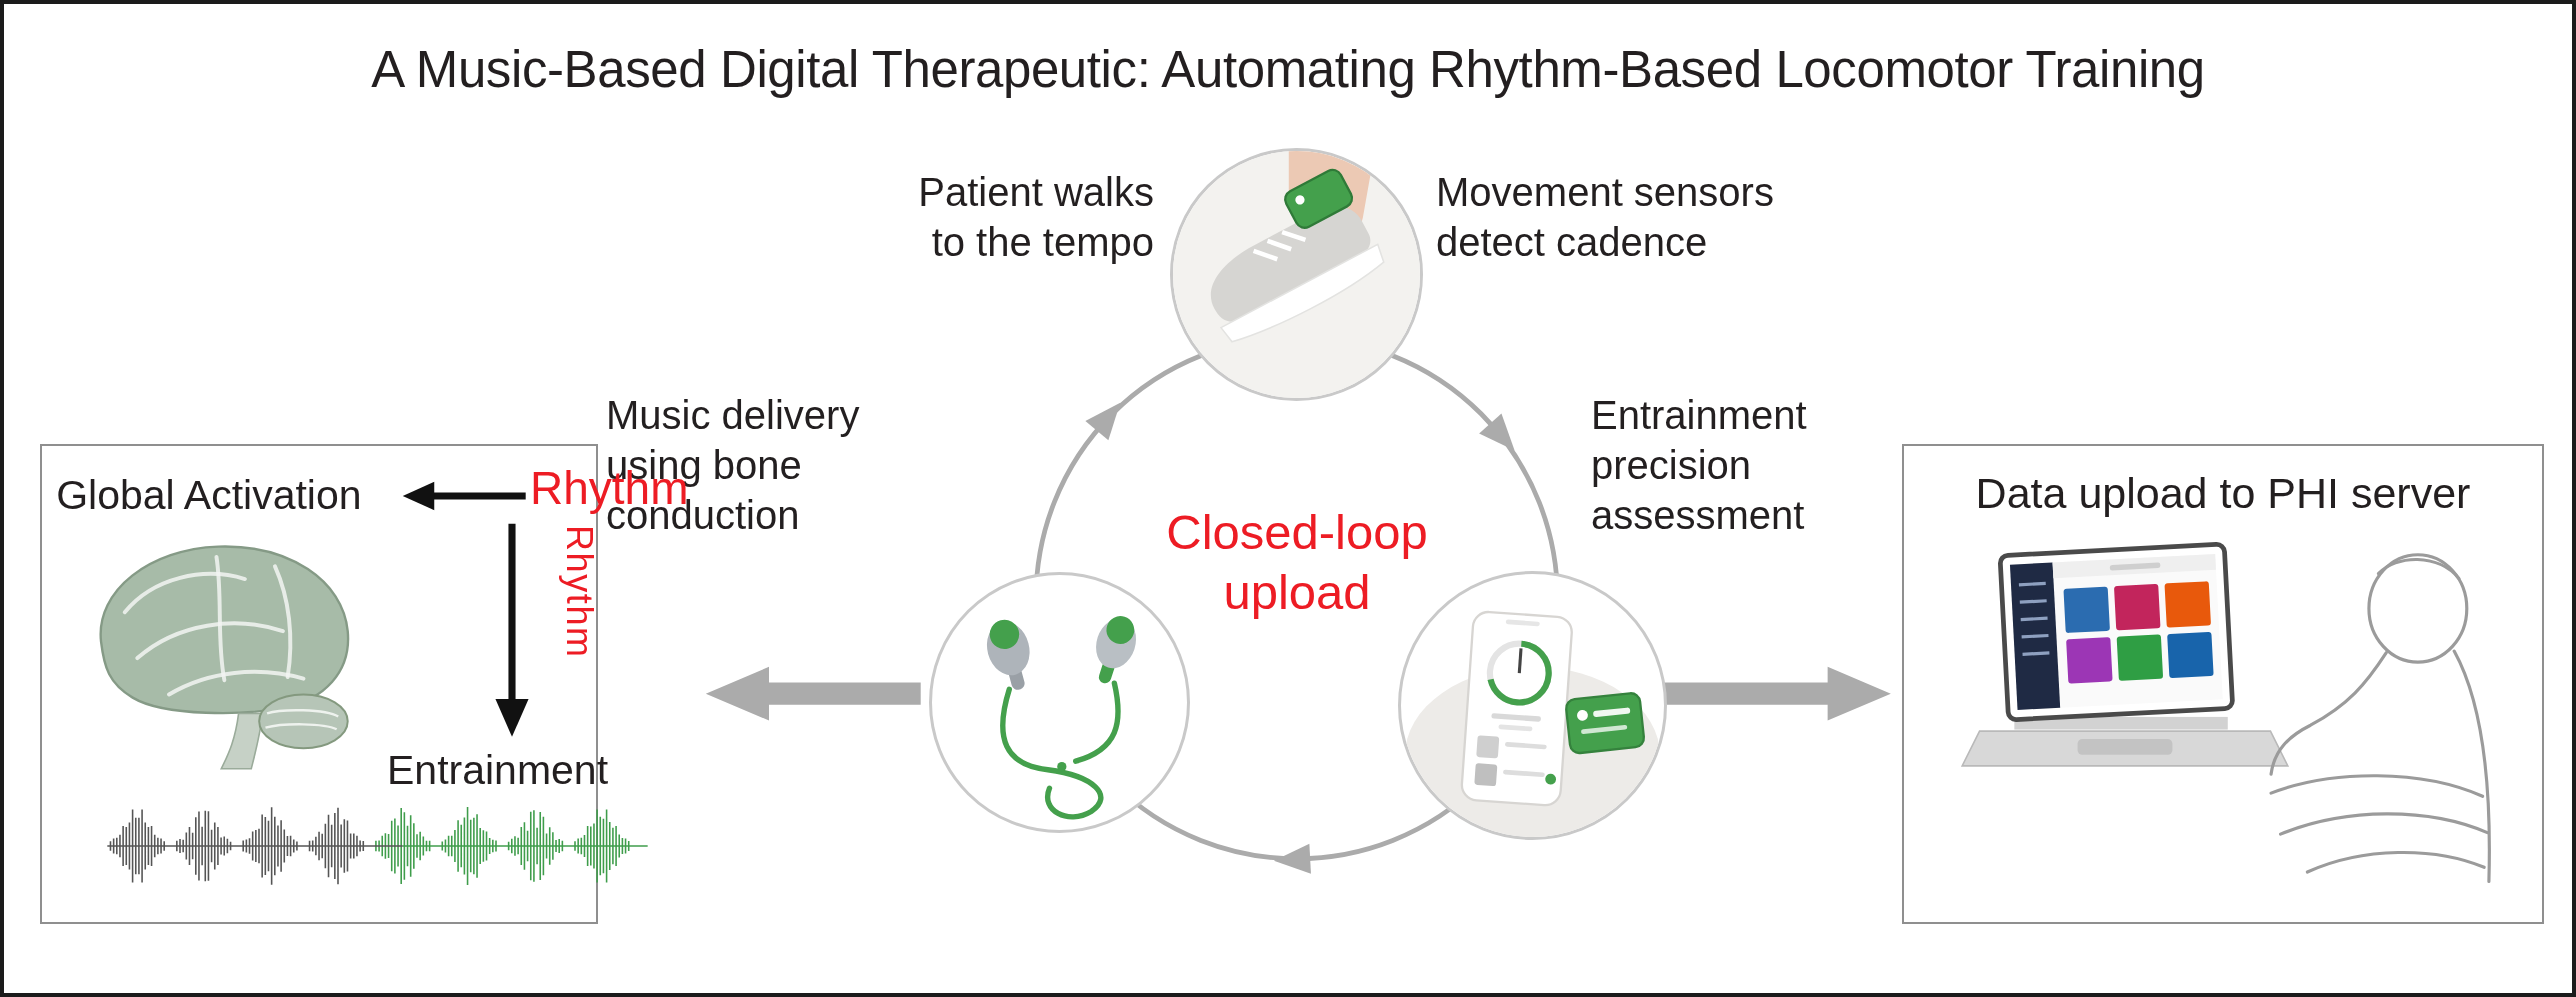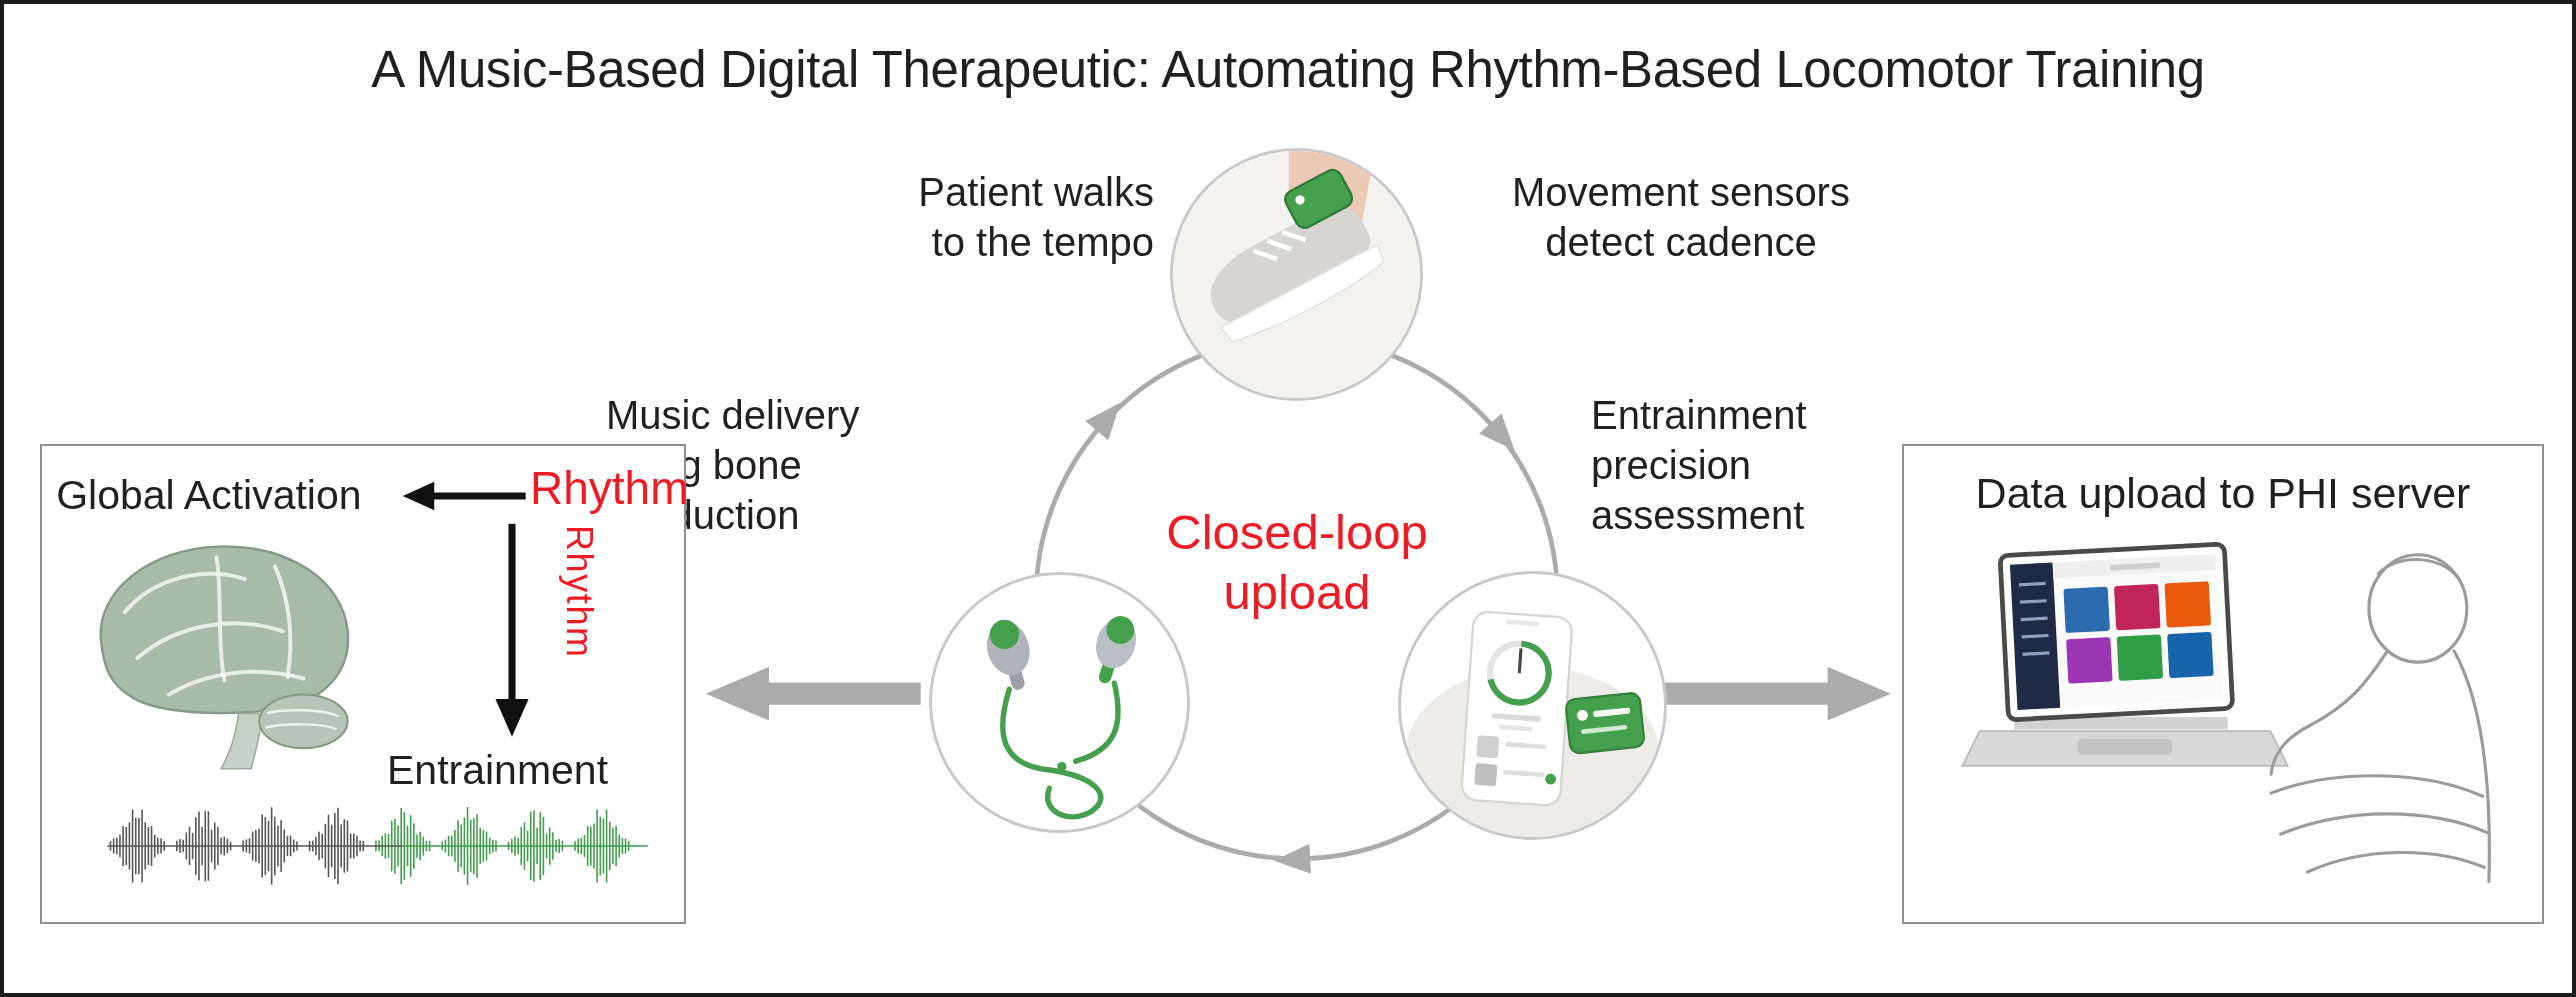--- a/index.html
+++ b/index.html
@@ -35,21 +35,21 @@
       <polygon points="0,-19 46,0 0,19" transform="translate(1383,540) rotate(-50)"></polygon>
       <polygon points="0,-19 46,0 0,19" transform="translate(1881,531) rotate(48)"></polygon>
       <polygon points="0,-19 46,0 0,19" transform="translate(1653,1082) rotate(177)"></polygon>
       <polygon points="888,873 968,839 968,859 1160,859 1160,887 968,887 968,907"></polygon>
       <polygon points="2388,873 2308,839 2308,859 2100,859 2100,887 2308,887 2308,907"></polygon>
     </g>
   </svg>
 
   <div class="label" style="left:755px;top:163px;width:395px;text-align:right">Patient walks
 to the tempo</div>
-  <div class="label" style="left:1432px;top:163px;width:490px;text-align:center">Movement sensors
+  <div class="label" style="left:1432px;top:163px;width:490px;text-align:left">Movement sensors
 detect cadence</div>
   <div class="label" style="left:602px;top:386px;width:395px;text-align:left">Music delivery
 using bone
 conduction</div>
   <div class="label" style="left:1587px;top:386px;width:427px;text-align:left">Entrainment
 precision
 assessment</div>
   <div class="label red" style="left:1056px;top:498px;width:474px;text-align:center;font-size:49px;line-height:60px">Closed-loop
 upload</div>
 
@@ -104,21 +104,21 @@
       </g>
       <g transform="rotate(-6 262 195)">
         <rect x="216" y="158" width="96" height="70" rx="12" class="fill-green" stroke="#35823d" stroke-width="3"></rect>
         <circle cx="236" cy="180" r="7" fill="#ffffff"></circle>
         <rect x="250" y="176" width="48" height="8" rx="4" fill="#ffffff" opacity="0.92"></rect>
         <rect x="232" y="198" width="60" height="6" rx="3" fill="#ffffff" opacity="0.75"></rect>
       </g>
     </svg>
   </div>
 
-  <div class="panel" style="left:36px;top:440px;width:646px;height:480px">
+  <div class="panel" style="left:36px;top:440px;width:558px;height:480px">
     <div class="label" style="left:14.2px;top:24px;font-size:41px">Global Activation</div>
     <svg class="abs" style="left:356px;top:30px" width="134" height="40" viewBox="0 0 170 50">
       <line x1="162" y1="25" x2="40" y2="25" stroke="#111111" stroke-width="9"></line>
       <polygon points="6,25 46,7 46,43" fill="#111111"></polygon>
     </svg>
     <div class="label red" style="left:488px;top:17.4px;font-size:46px">Rhythm</div>
     <svg class="abs" style="left:443px;top:73px" width="54" height="221" viewBox="0 0 68 280">
       <line x1="34" y1="6" x2="34" y2="232" stroke="#111111" stroke-width="9"></line>
       <polygon points="34,276 13,228 55,228" fill="#111111"></polygon>
     </svg>

